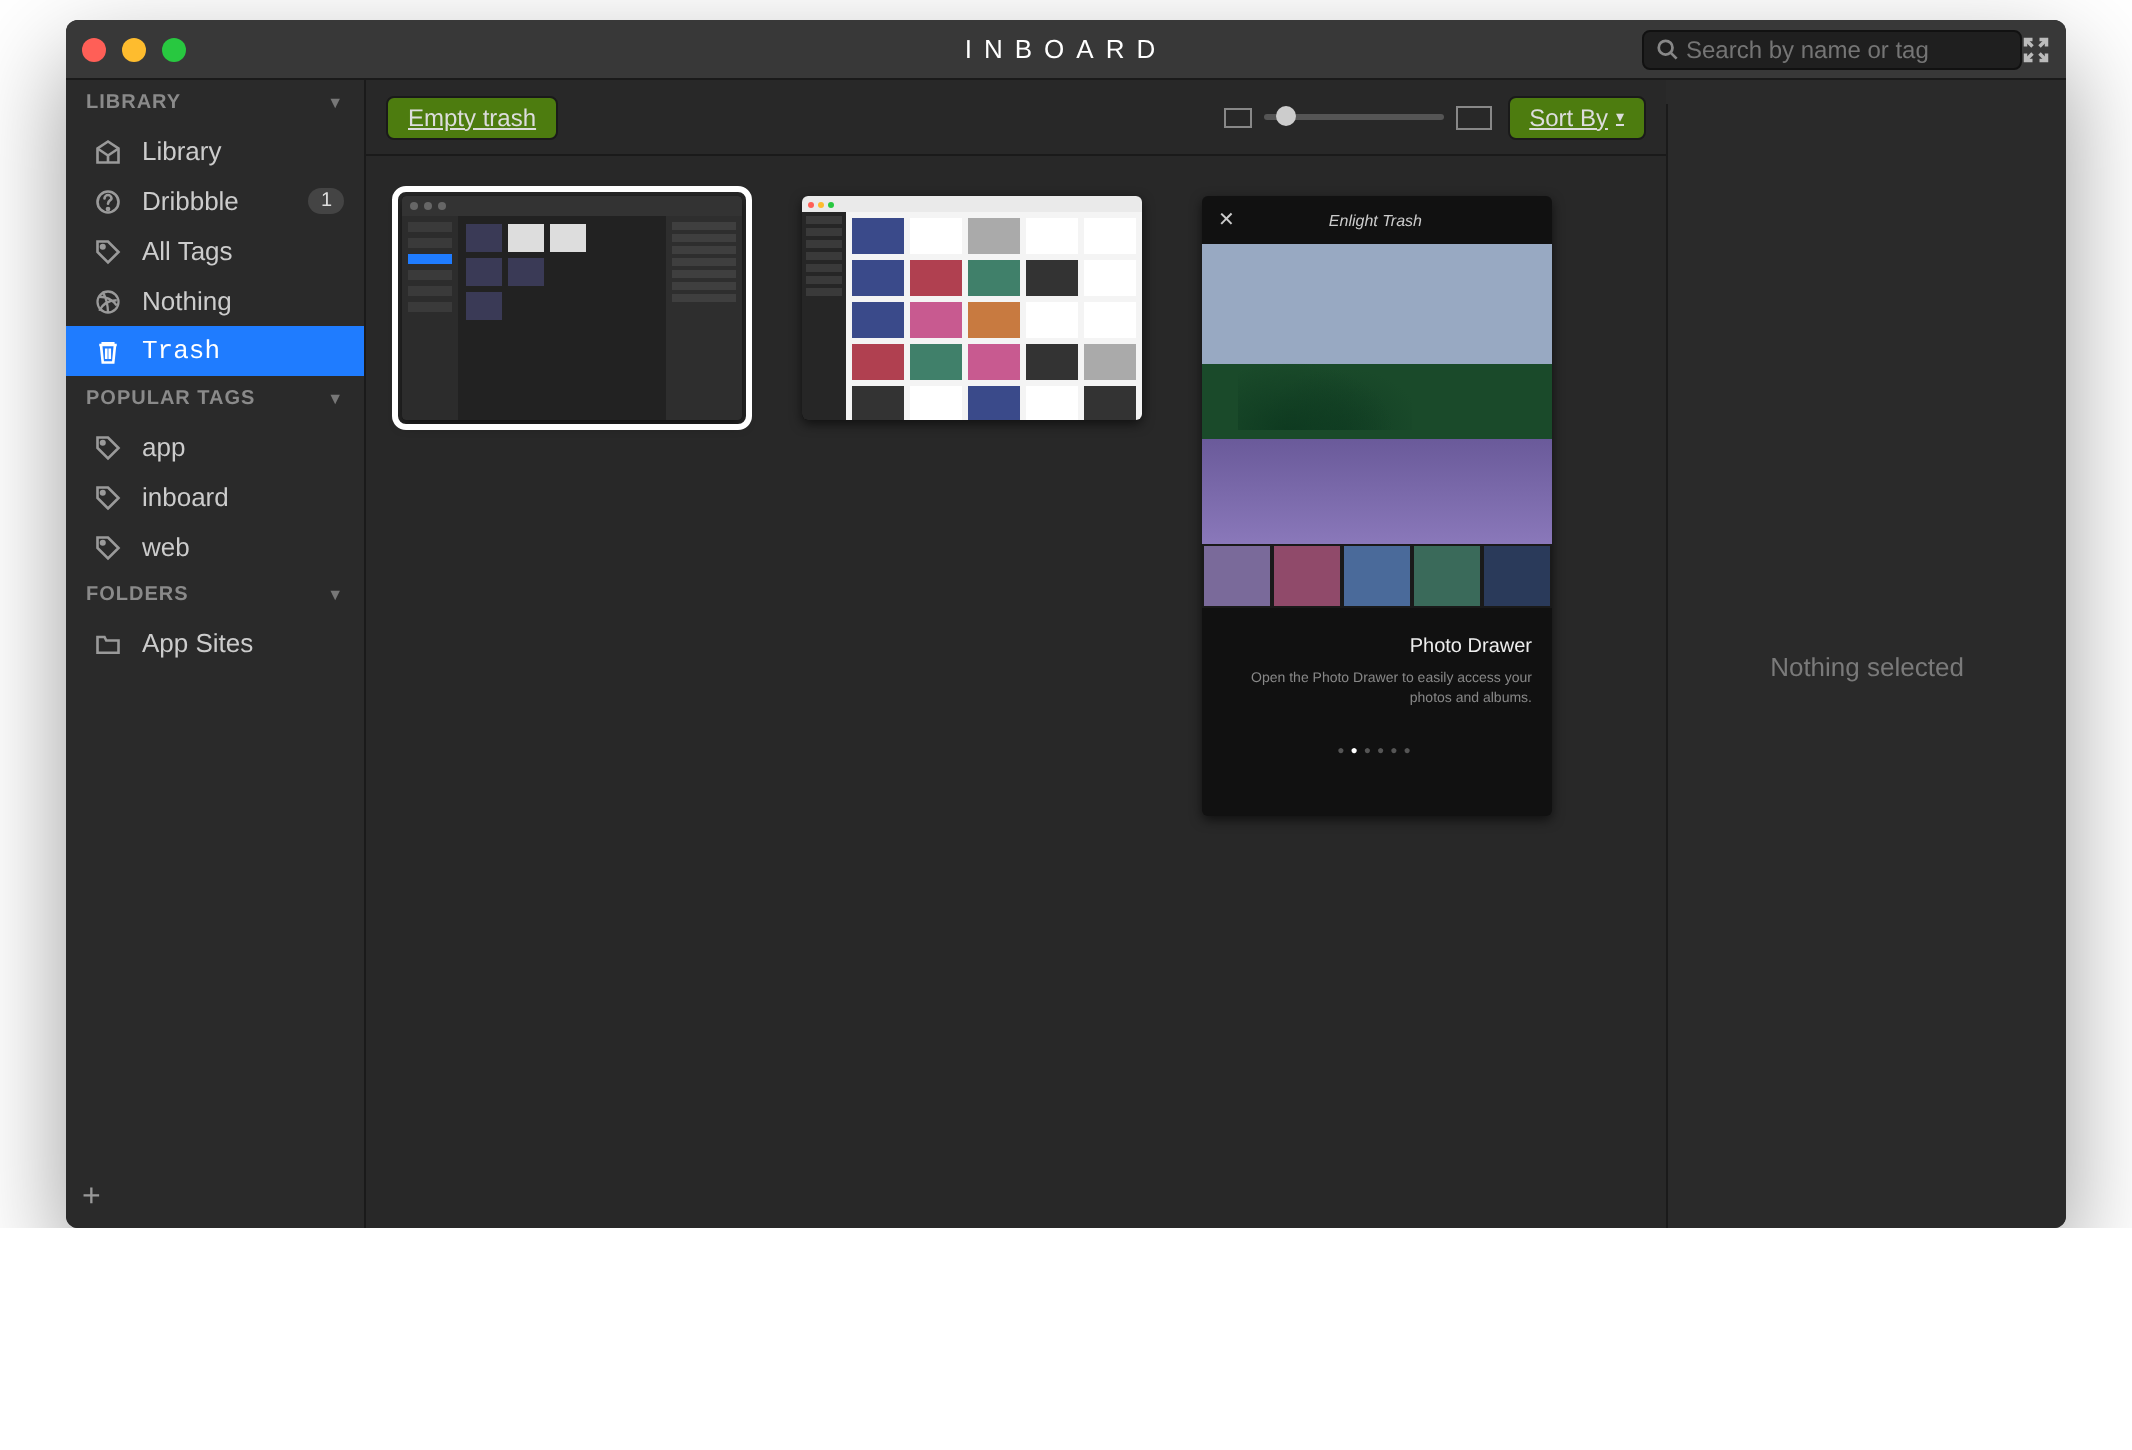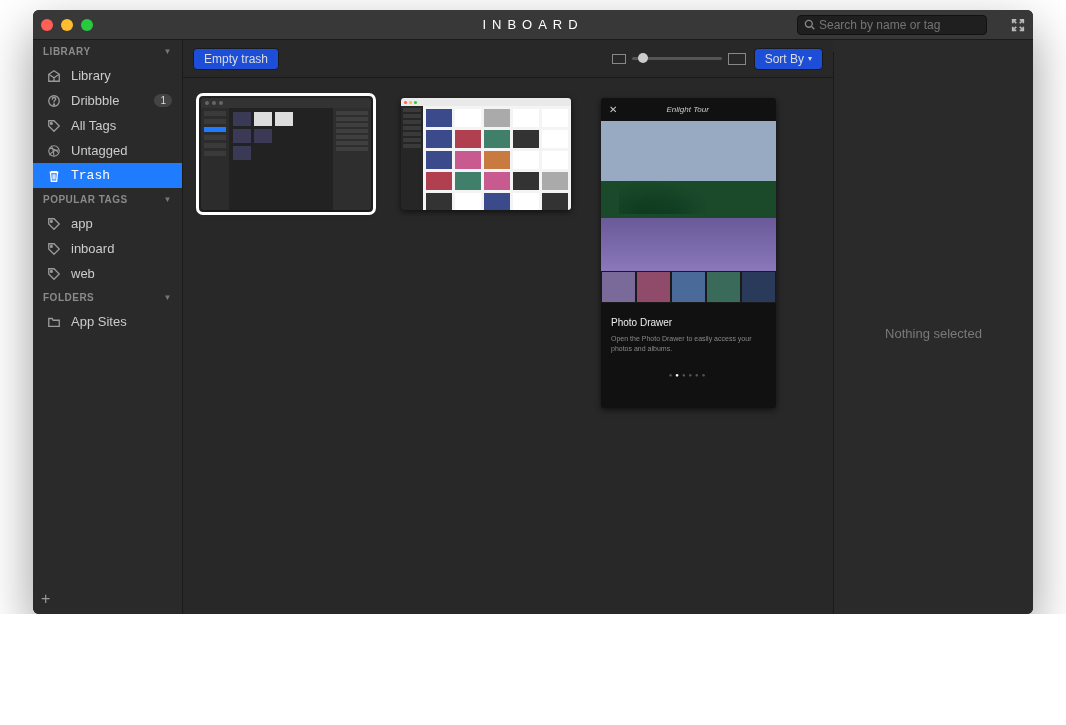--- a/index.html
+++ b/index.html
@@ -36,21 +36,21 @@
   .traffic { display: flex; gap: 8px; }
   .dot { width: 12px; height: 12px; border-radius: 50%; }
   .dot.red { background: #ff5f57; }
   .dot.yellow { background: #febc2e; }
   .dot.green { background: #28c840; }
   .title {
     position: absolute; left: 0; right: 0; text-align: center;
     letter-spacing: 6px; font-size: 13px; color: #fff; font-weight: 300;
     pointer-events: none;
   }
-  .title-right { margin-left: auto; display: flex; align-items: center; gap: 24px; }
+  .title-right { margin-left: auto; display: flex; align-items: center; gap: 0; }
   .search {
     width: 190px; height: 20px; background: #1f1f1f;
     border: 1px solid #111; border-radius: 4px; display:flex; align-items:center;
     padding: 0 6px; gap: 4px;
   }
   .search input {
     background: transparent; border: 0; outline: 0; color: #aaa;
     font-size: 12px; width: 100%;
   }
   .fullscreen-icon { color: #bbb; font-size: 14px; }
@@ -81,23 +81,23 @@
   .sidebar-add {
     position: absolute; bottom: 6px; left: 8px; color:#999; font-size:16px;
   }
   
   .main { flex: 1; display: flex; flex-direction: column; background:#282828; }
   .toolbar {
     height: 38px; display:flex; align-items:center; gap:8px;
     padding: 0 10px; border-bottom: 1px solid #1a1a1a;
   }
   .btn {
-    background: #1d4ed8; border: 1px solid #1a1a1a; color: #ddd;
+    background: #4d7c0f; border: 1px solid #1a1a1a; color: #ddd;
     border-radius: 4px; padding: 3px 10px; font-size: 12px;
-    display:inline-flex; align-items:center; gap:4px;
+    display:inline-flex; align-items:center; gap:4px;text-decoration:underline;
   }
   .toolbar-spacer { flex:1; }
   .zoom { display:flex; align-items:center; gap:6px; color:#888; }
   .zoom-icon {
     width:14px; height:10px; border:1px solid #888; display:inline-block;
   }
   .zoom-track {
     width: 90px; height: 3px; background:#555; border-radius:2px; position:relative;
   }
   .zoom-thumb {
@@ -153,21 +153,21 @@
   .t3-img::before{content:"";position:absolute;left:10%;right:40%;top:35%;height:40px;
     background:radial-gradient(ellipse at 30% 100%, #0e3a20, transparent 60%),
                radial-gradient(ellipse at 60% 100%, #123f24, transparent 55%);}
   .t3-strip{ height:32px; background:#1a1a1a; display:flex;}
   .t3-strip div{flex:1; margin:1px;}
   .t3-strip div:nth-child(1){background:#7a6a9a;}
   .t3-strip div:nth-child(2){background:#904a6a;}
   .t3-strip div:nth-child(3){background:#4a6a9a;}
   .t3-strip div:nth-child(4){background:#3a6a5a;}
   .t3-strip div:nth-child(5){background:#2a3a5a;}
-  .t3-text{ padding:14px 10px 8px; text-align:left;}
+  .t3-text{ padding:14px 10px 8px; text-align:right;}
   .t3-text h4{font-size:10px; color:#eee; font-weight:400; margin-bottom:6px;}
   .t3-text p{font-size:7px; color:#888; line-height:1.4;}
   .t3-dots{ text-align:center; padding:10px 0 8px; font-size:6px; color:#555; letter-spacing:3px;}
   .t3-dots .active{color:#fff;}
   
   .inspector {
     width: 200px; background:#2a2a2a; border-left:1px solid #1a1a1a;
     display:flex; align-items:center; justify-content:center;
     color:#7a7a7a; font-size:13px;margin-top:12px;
   }
@@ -240,21 +240,21 @@
           </span>
         <span>All Tags</span>
       </div>
       <div class="side-item">
         <span class="icon">
             <svg width="14" height="14" viewBox="0 0 16 16" fill="none" stroke="currentColor" stroke-width="1.3">
               <circle cx="8" cy="8" r="6"></circle>
               <path d="M3 5c4 0 7 1 10 5M5 2c2 4 3 8 3 12M13 7c-5 0-8 2-10 6"></path>
             </svg>
           </span>
-        <span>Untagged</span>
+        <span>Nothing</span>
       </div>
       <div class="side-item selected">
         <span class="icon">
             <svg width="14" height="14" viewBox="0 0 16 16" fill="none" stroke="currentColor" stroke-width="1.5">
               <path d="M3 4h10M5 4V3h6v1M4 4l1 10h6l1-10M7 6v6M9 6v6"></path>
             </svg>
           </span>
         <span>Trash</span>
       </div>
 
@@ -407,21 +407,21 @@
                 <div class="c b"></div>
                 <div class="c w"></div>
                 <div class="c d"></div>
             </div>
           </div>
         </div>
 
         <div class="thumb t3">
           <div class="t3-top">
             <span class="t3-close">✕</span>
-            <span>Enlight Tour</span>
+            <span>Enlight Trash</span>
             <span style="width:10px"></span>
           </div>
           <div class="t3-img"></div>
           <div class="t3-strip">
               <div></div>
               <div></div>
               <div></div>
               <div></div>
               <div></div>
             </div>

